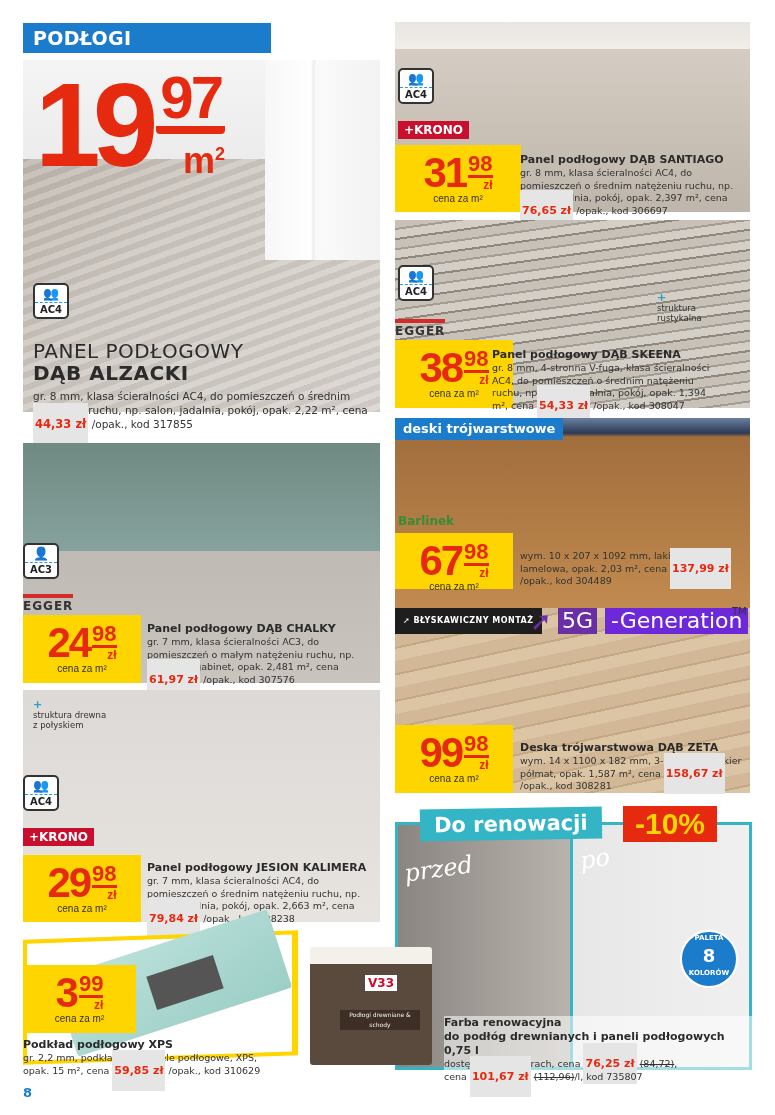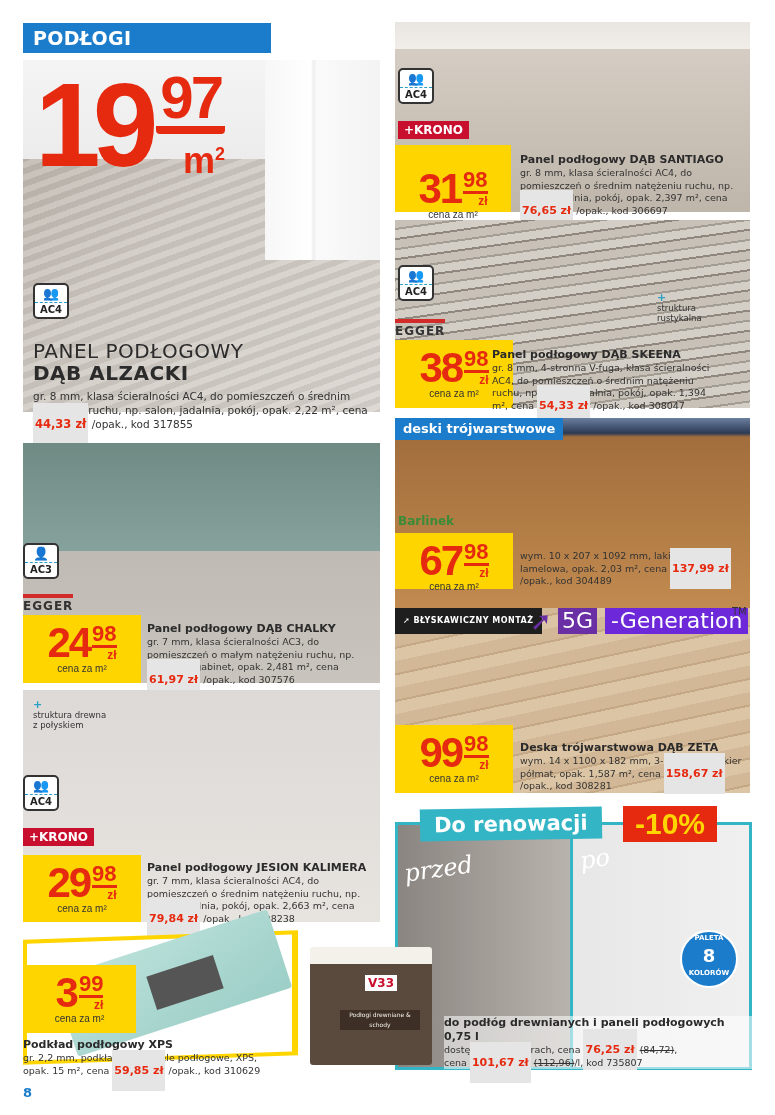--- a/index.html
+++ b/index.html
@@ -126,21 +126,21 @@
 <div class="abs hero-desc">
   <span>gr. 8 mm, klasa ścieralności AC4, do pomieszczeń o średnim natężeniu ruchu, np. salon, jadalnia, pokój, opak. 2,22 m², cena </span><span class="hl">44,33 zł</span><span> /opak., kod 317855</span>
 </div>
 
 <div class="abs photo photo-santiago"></div>
 <div class="abs ac-badge" style="left:398px; top:68px;">
   <div class="figs">👥</div>
   <div class="lbl">AC4</div>
 </div>
 <div class="abs brand krono" style="left:398px; top:121px;">+KRONO</div>
-<div class="abs pricebox" style="left:395px; top:145px; width:116px; height:67px; padding-top:24px;">
+<div class="abs pricebox" style="left:395px; top:145px; width:126px; height:67px; padding-top:8px;">
   <span class="p-int">31</span><span class="p-frac"><span class="p-cents">98</span><span class="p-cur">zł</span></span>
   <span class="p-note">cena za m²</span>
 </div>
 <div class="abs prod-text" style="left:520px; top:153px; width:225px;">
   <span class="name">Panel podłogowy DĄB SANTIAGO</span><span>gr. 8 mm, klasa ścieralności AC4, do pomieszczeń o średnim natężeniu ruchu, np. salon, jadalnia, pokój, opak. 2,397 m², cena </span><span class="hl">76,65 zł</span><span> /opak., kod 306697</span>
 </div>
 
 <div class="abs photo photo-skeena"></div>
 <div class="abs ac-badge" style="left:398px; top:265px;">
   <div class="figs">👥</div>
@@ -233,18 +233,19 @@
 <div class="abs po">po</div>
 <div class="abs paint-can"></div>
 <div class="abs v33">V33</div>
 <div class="abs paint-label">Podłogi drewniane &amp; schody</div>
 <div class="abs paleta">
   <span class="t">PALETA</span>
   <span class="n">8</span>
   <span class="t">KOLORÓW</span>
 </div>
 <div class="abs prod-text" style="left:444px; top:1016px; width:310px; background: rgba(255,255,255,0.55);">
+  <span class="name">Farba renowacyjna</span>
   <span class="name">do podłóg drewnianych i paneli podłogowych 0,75 l</span>
   <span>dostępna w 8 kolorach, cena </span><span class="hl">76,25 zł</span> <span class="strike">(84,72)</span>,<br>
   <span>cena </span><span class="hl">101,67 zł</span> <span class="strike">(112,96)</span><span>/l, kod 735807</span>
 </div>
 
 <div class="abs page-number">8</div>
 
 </body></html>

